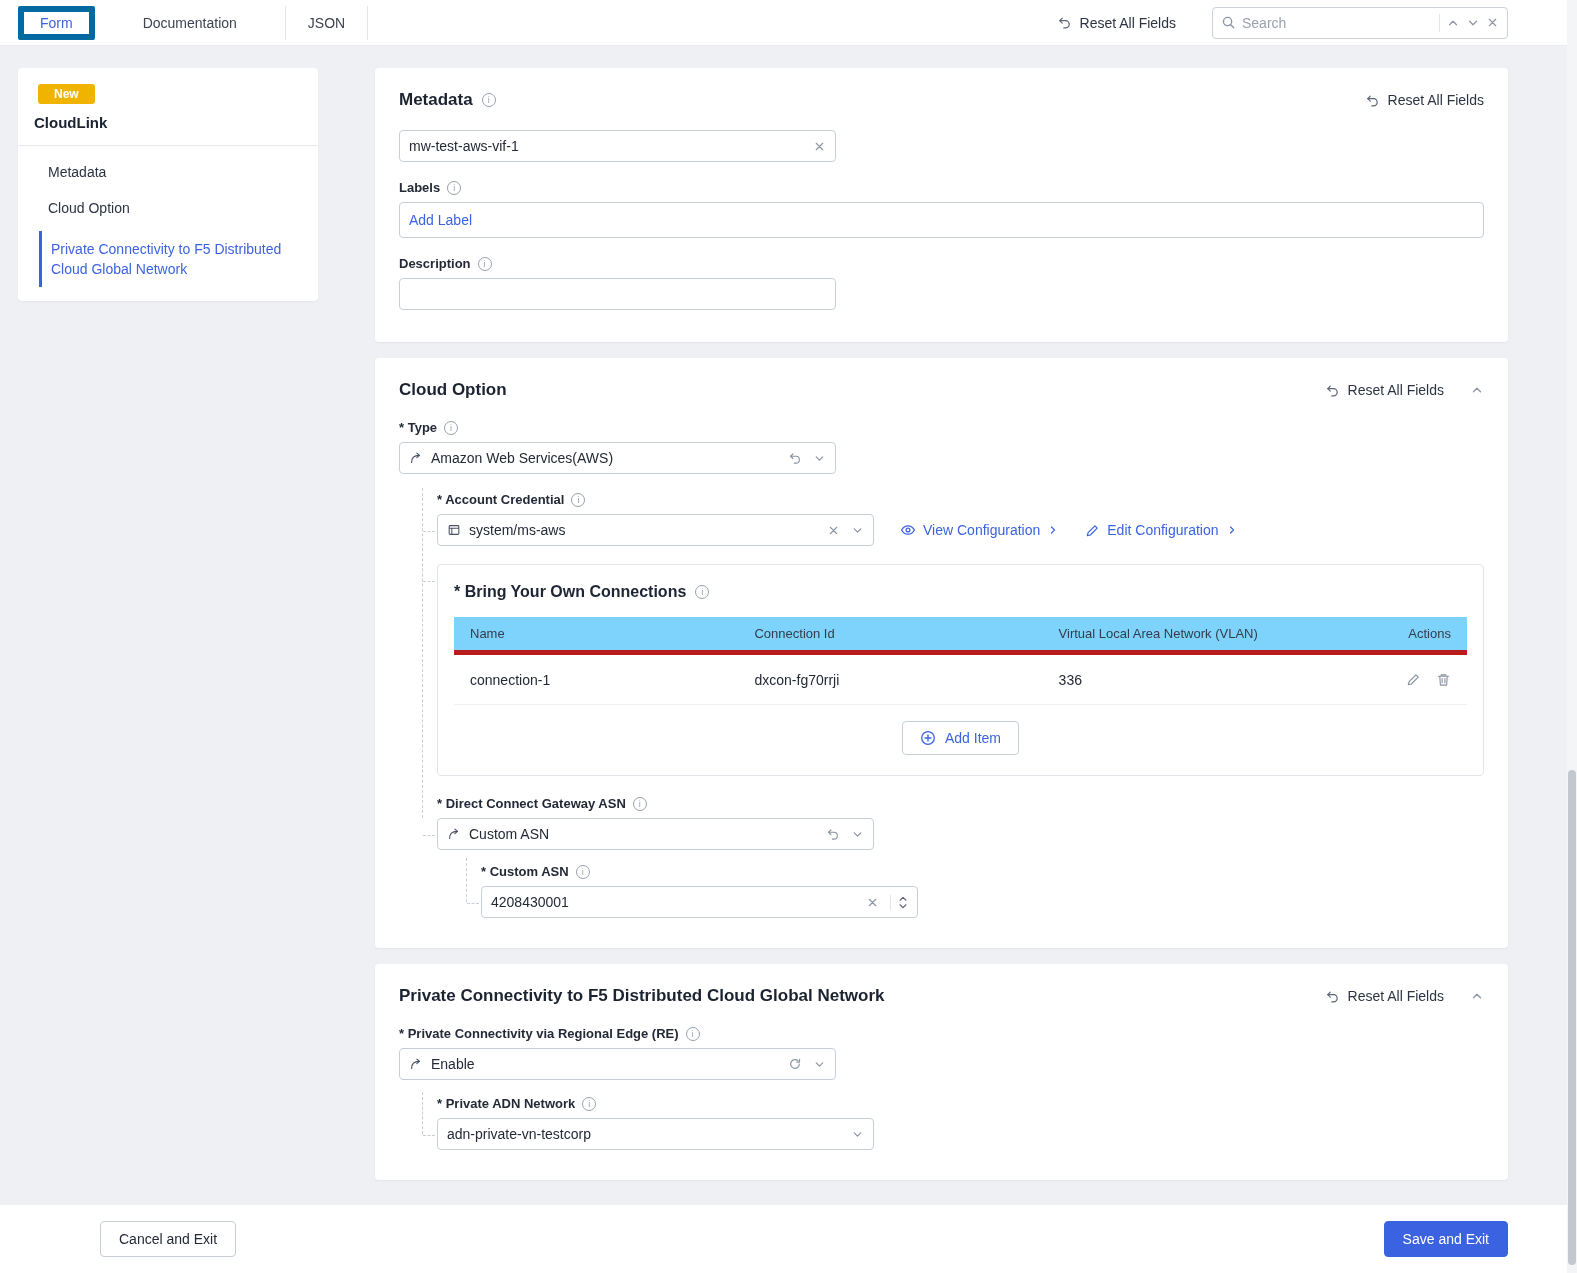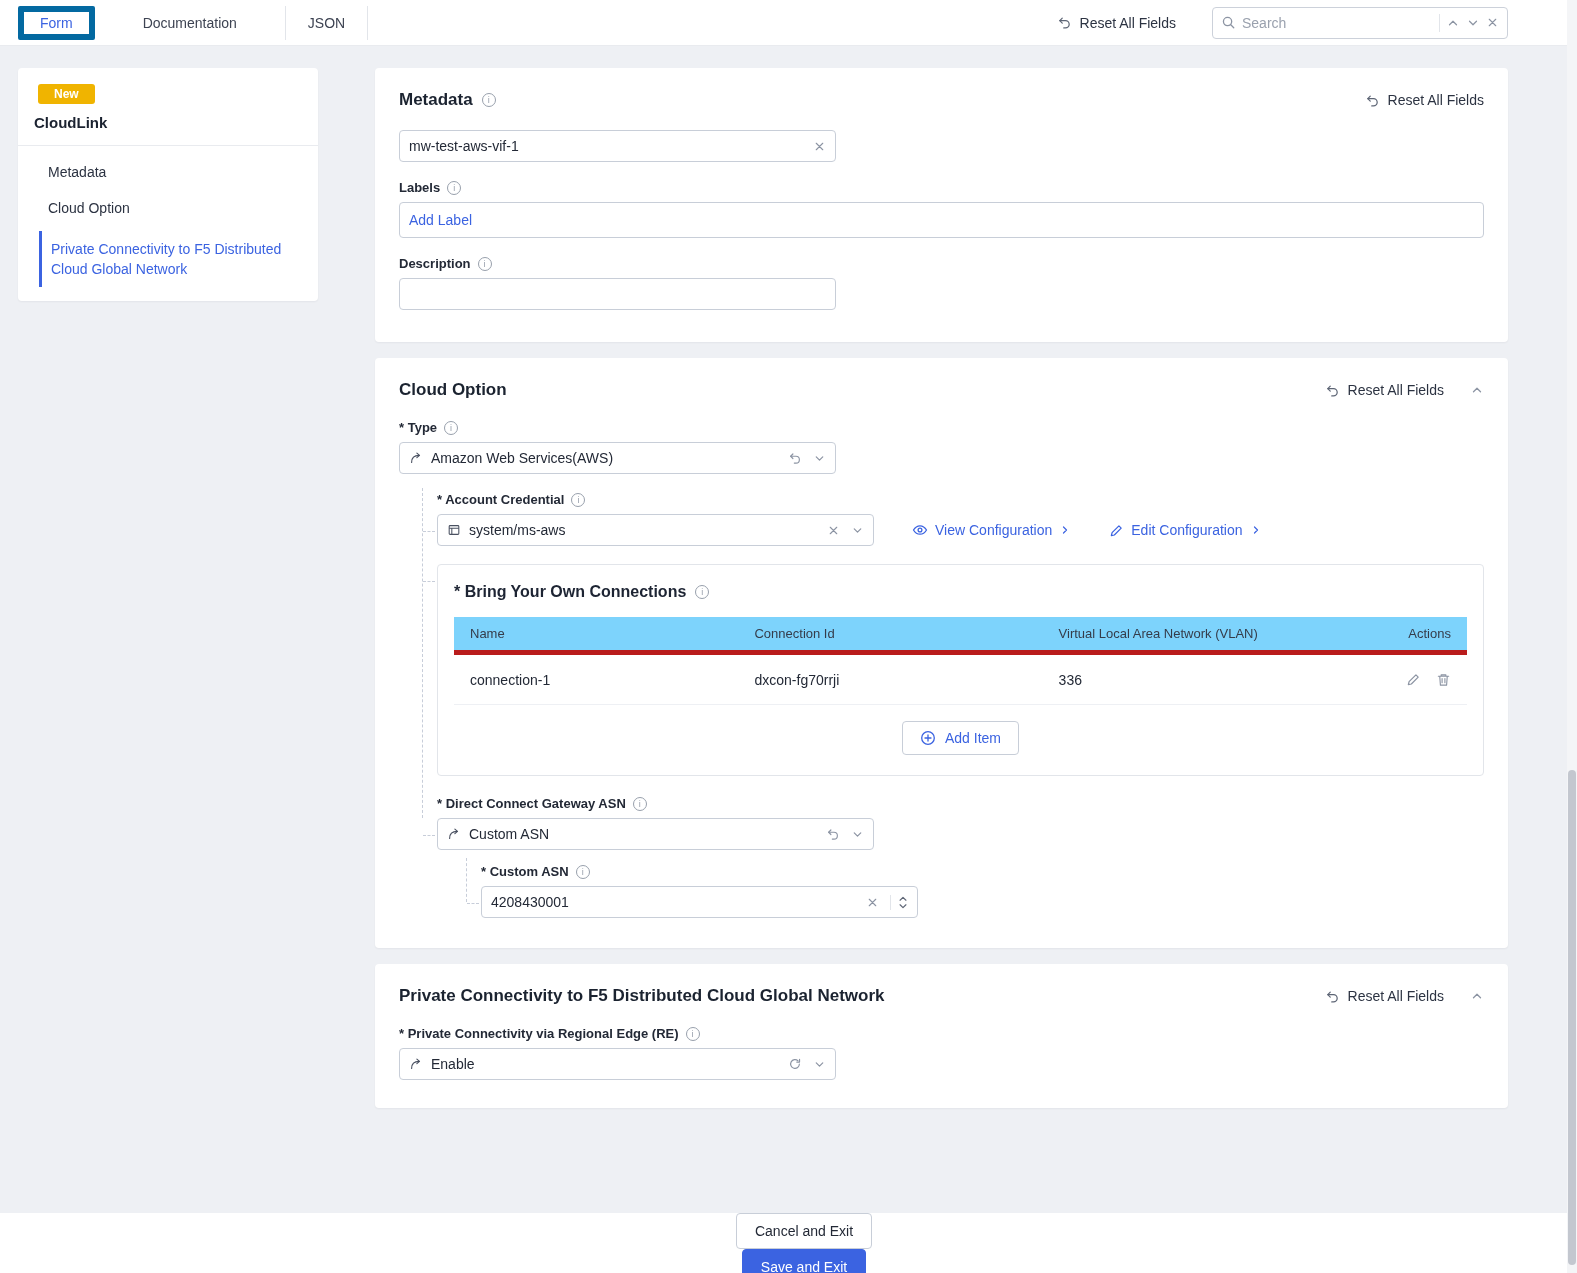--- a/index.html
+++ b/index.html
@@ -64,39 +64,39 @@
 
   
   .indent { margin-left:38px; position:relative; }
   .indent::before { content:""; position:absolute; left:-15px; top:-4px; bottom:16px; border-left:1px dashed #c7cdd9; }
   .indent.cloud::before { bottom:100px; }
   .stub { position:relative; }
   .stub::before { content:""; position:absolute; left:-15px; top:16px; width:12px; border-top:1px dashed #c7cdd9; }
   .indent2 { margin-left:44px; position:relative; margin-top:14px; }
   .indent2::before { content:""; position:absolute; left:-15px; top:-6px; bottom:16px; border-left:1px dashed #c7cdd9; }
 
-  .cred-row { display:flex; align-items:center; gap:38px; }
+  .cred-row { display:flex; align-items:center; gap:26px; }
   .link { display:flex; align-items:center; gap:7px; color:#3b63e1; font-size:14px; cursor:pointer; }
 
   
   .byoc { border:1px solid #e2e5ea; border-radius:4px; padding:18px 16px 14px; margin:6px 0 20px; }
   .byoc-title { font-size:16px; font-weight:600; color:#1d2433; display:flex; align-items:center; gap:9px; }
   .tbl { margin-top:16px; }
   .tbl-head, .tbl-row { display:grid; grid-template-columns:29% 31% 32% 8%; padding:0 16px; align-items:center; }
   .tbl-head { height:38px; font-size:13px; font-weight:400; color:#353c4a; background:#7dd3fc; border-bottom:5px solid #b91c1c; }
   .tbl-row { height:50px; font-size:14px; color:#232936; border-bottom:1px solid #eef0f4; }
   .actions { display:flex; gap:15px; justify-content:flex-end; color:#8c94a3; }
   .actions .ic { cursor:pointer; }
   .add-wrap { display:flex; justify-content:center; padding:16px 0 6px; }
   .add-item { display:flex; align-items:center; gap:9px; border:1px solid #c8ced8; border-radius:4px;
               padding:8px 17px; color:#3b63e1; font-size:14px; background:#fff; cursor:pointer; }
 
   
-  .footer { position:absolute; left:0; right:0; bottom:0; height:60px; background:#fff;
-            display:flex; align-items:center; justify-content:space-between; padding:0 69px 0 100px;flex-direction:column; }
+  .footer { position:absolute; left:0; right:0; bottom:0; height:68px; background:#fff;
+            display:flex; align-items:center; justify-content:space-between; padding:0 69px 0 100px; }
   .btn { font:inherit; font-size:14px; border-radius:4px; padding:9px 18px; cursor:pointer; }
   .btn.secondary { background:#fff; border:1px solid #c8ced8; color:#232936; }
   .btn.primary { background:#3b63e1; border:1px solid #3b63e1; color:#fff; }
 
   
   .scroll-track { position:absolute; top:0; right:0; width:10px; height:100%; background:#f4f5f7; }
   .scroll-thumb { position:absolute; right:1px; top:770px; width:8px; height:495px; background:#c3c7cf; border-radius:4px; }
 </style>
 </head>
 <body>
@@ -472,20 +472,38 @@
                   </svg>
                 </span>
               <span class="ic">
                   <svg width="13" height="13" viewBox="0 0 16 16" fill="none" stroke="currentColor" stroke-width="1.5" stroke-linecap="round" stroke-linejoin="round">
                     <path d="m4 6 4 4 4-4"></path>
                   </svg>
                 </span>
             </span>
           </div>
 
+          <div class="indent" style="margin-top:16px;">
+            <div class="field" style="margin-bottom:2px;">
+              <div class="field-label">
+                <span>* Private ADN Network</span>
+                <span class="info"></span>
+              </div>
+              <div class="control stub">
+                <span class="val">adn-private-vn-testcorp</span>
+                <span class="sel-actions">
+                  <span class="ic">
+                      <svg width="13" height="13" viewBox="0 0 16 16" fill="none" stroke="currentColor" stroke-width="1.5" stroke-linecap="round" stroke-linejoin="round">
+                        <path d="m4 6 4 4 4-4"></path>
+                      </svg>
+                    </span>
+                </span>
+              </div>
+            </div>
+          </div>
         </div>
       </section>
 
     </main>
   </div>
 
   <footer class="footer">
     <button class="btn secondary">Cancel and Exit</button>
     <button class="btn primary">Save and Exit</button>
   </footer>

